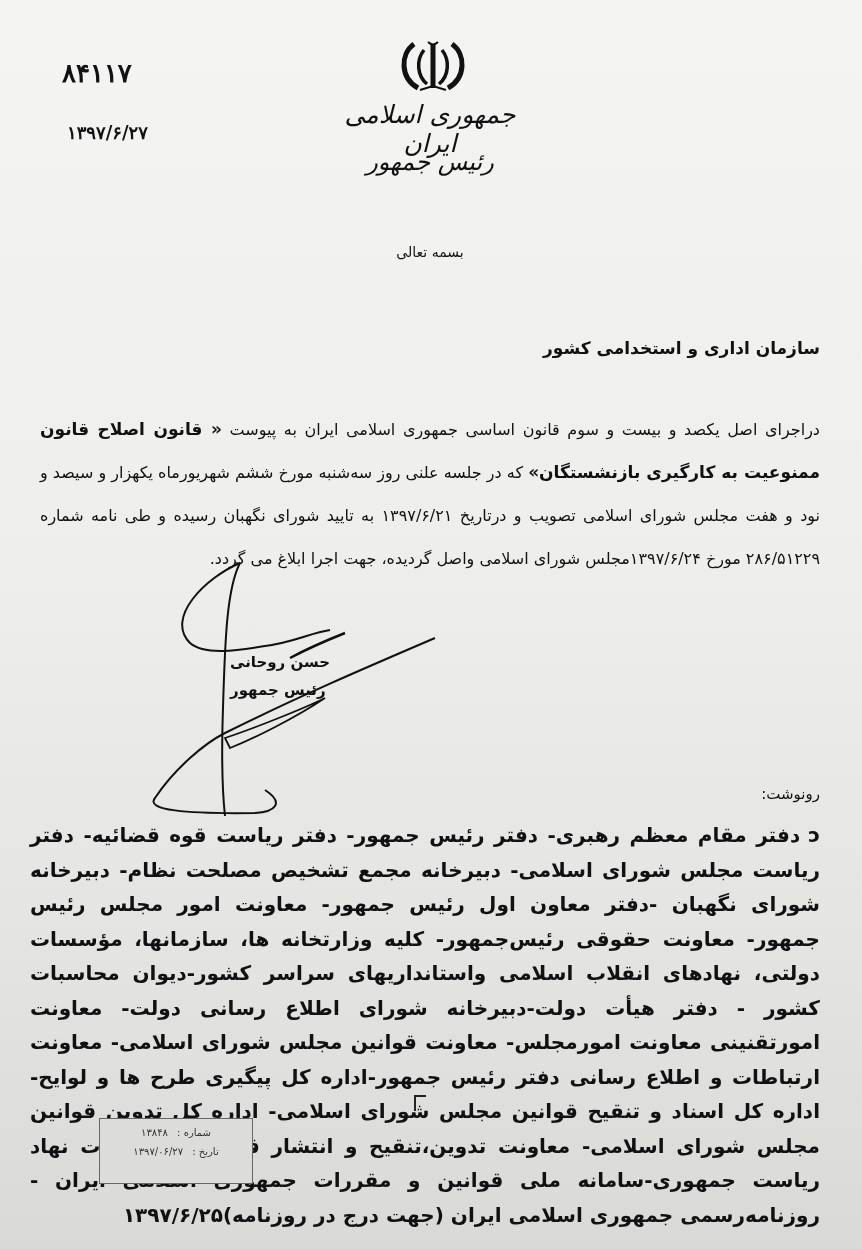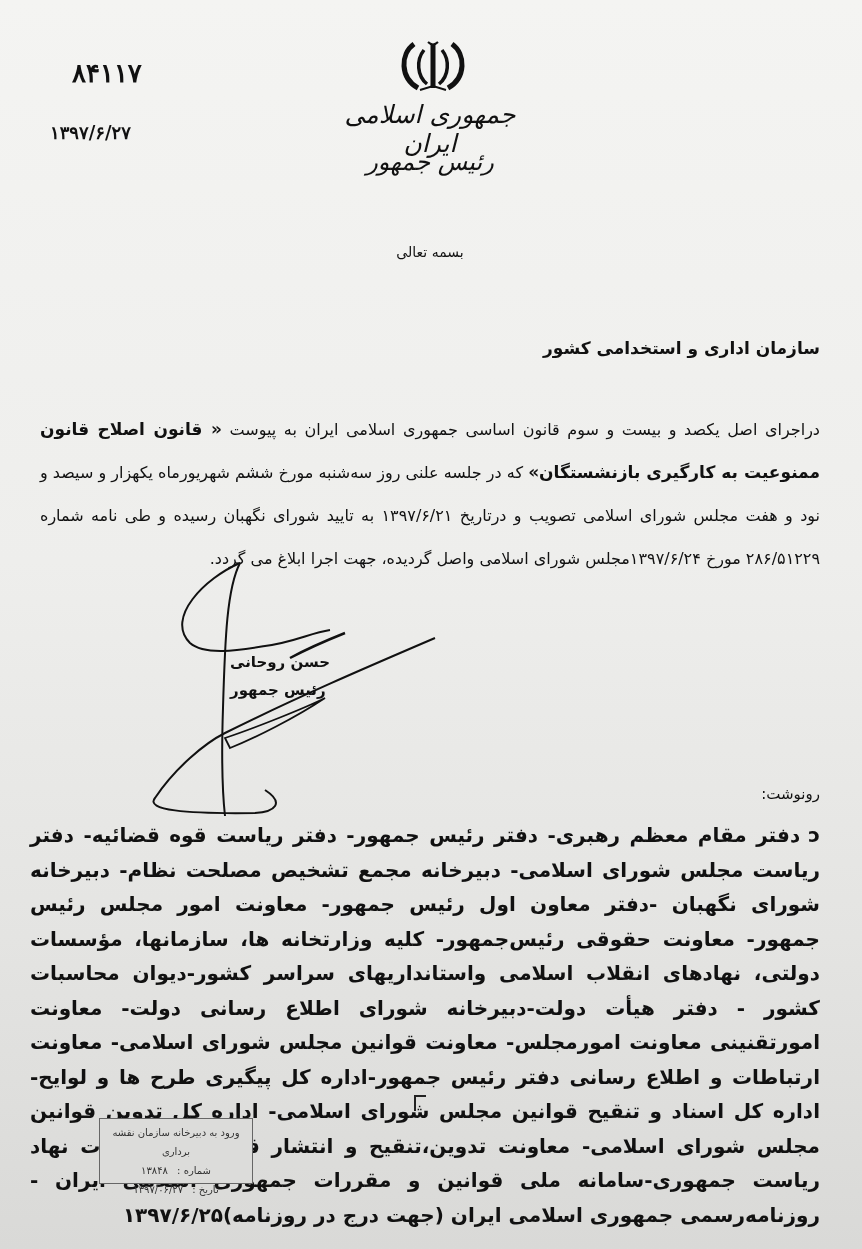--- a/index.html
+++ b/index.html
@@ -3,25 +3,25 @@
 <meta charset="utf-8">
 <style>
   html, body { margin: 0; padding: 0; }
   body {
     width: 862px; height: 1249px; overflow: hidden; position: relative;
     background: linear-gradient(180deg, #f4f4f2 0%, #eeeeec 45%, #e4e4e2 75%, #d9d9d7 100%);
     font-family: "DejaVu Sans", sans-serif; color: #111;
   }
   .abs { position: absolute; }
   .letter-no {
-    left: 72px; top: 58px; font-size: 26px; font-weight: bold; letter-spacing: 2px;
+    left: 62px; top: 58px; font-size: 26px; font-weight: bold; letter-spacing: 2px;
     font-family: "DejaVu Serif", serif; direction: rtl; text-align: right;
   }
   .letter-date {
-    left: 50px; top: 122px; font-size: 18px; font-weight: bold; letter-spacing: 4px;
+    left: 67px; top: 122px; font-size: 18px; font-weight: bold; letter-spacing: 4px;
     font-family: "DejaVu Serif", serif; direction: rtl; unicode-bidi: plaintext;
   }
   .emblem { left: 398px; top: 38px; width: 70px; height: 56px; }
   .header-line1 {
     left: 340px; top: 100px; width: 180px; text-align: center; font-size: 25px;
     font-family: "DejaVu Serif", serif; font-style: italic; direction: rtl;
   }
   .header-line2 {
     left: 340px; top: 148px; width: 180px; text-align: center; font-size: 24px;
     font-family: "DejaVu Serif", serif; font-style: italic; direction: rtl;
@@ -93,21 +93,20 @@
 
 <div class="abs cc-title">رونوشت:</div>
 
 <div class="abs cc-text">
   <span class="cc-bullet">ↄ</span><span>دفتر مقام معظم رهبری- دفتر رئیس جمهور- دفتر ریاست قوه قضائیه- دفتر ریاست مجلس شورای اسلامی- دبیرخانه مجمع تشخیص مصلحت نظام- دبیرخانه شورای نگهبان -دفتر معاون اول رئیس جمهور- معاونت امور مجلس رئیس جمهور- معاونت حقوقی رئیس‌جمهور- کلیه وزارتخانه ها، سازمانها، مؤسسات دولتی، نهادهای انقلاب اسلامی واستانداریهای سراسر کشور-دیوان محاسبات کشور - دفتر هیأت دولت-دبیرخانه شورای اطلاع رسانی دولت- معاونت امورتقنینی معاونت امورمجلس- معاونت قوانین مجلس شورای اسلامی- معاونت ارتباطات و اطلاع رسانی دفتر رئیس جمهور-اداره کل پیگیری طرح ها و لوایح- اداره کل اسناد و تنقیح قوانین مجلس شورای اسلامی- اداره کل تدوین قوانین مجلس شورای اسلامی- معاونت تدوین،تنقیح و انتشار قوانین و مقررات نهاد ریاست جمهوری-سامانه ملی قوانین و مقررات جمهوری اسلامی ایران - روزنامه‌رسمی جمهوری اسلامی ایران (جهت درج در روزنامه)۱۳۹۷/۶/۲۵</span>
 </div>
 
 <div class="abs corner-mark"></div>
 
 <div class="abs stamp">
-  <div>ورود به دبیرخانه سازمان نقشه برداری</div>
   <div class="stamp-row">
     <span>شماره :</span>
     <span>۱۳۸۴۸</span>
   </div>
   <div class="stamp-row">
     <span>تاریخ :</span>
     <span>۱۳۹۷/۰۶/۲۷</span>
   </div>
 </div>
 

